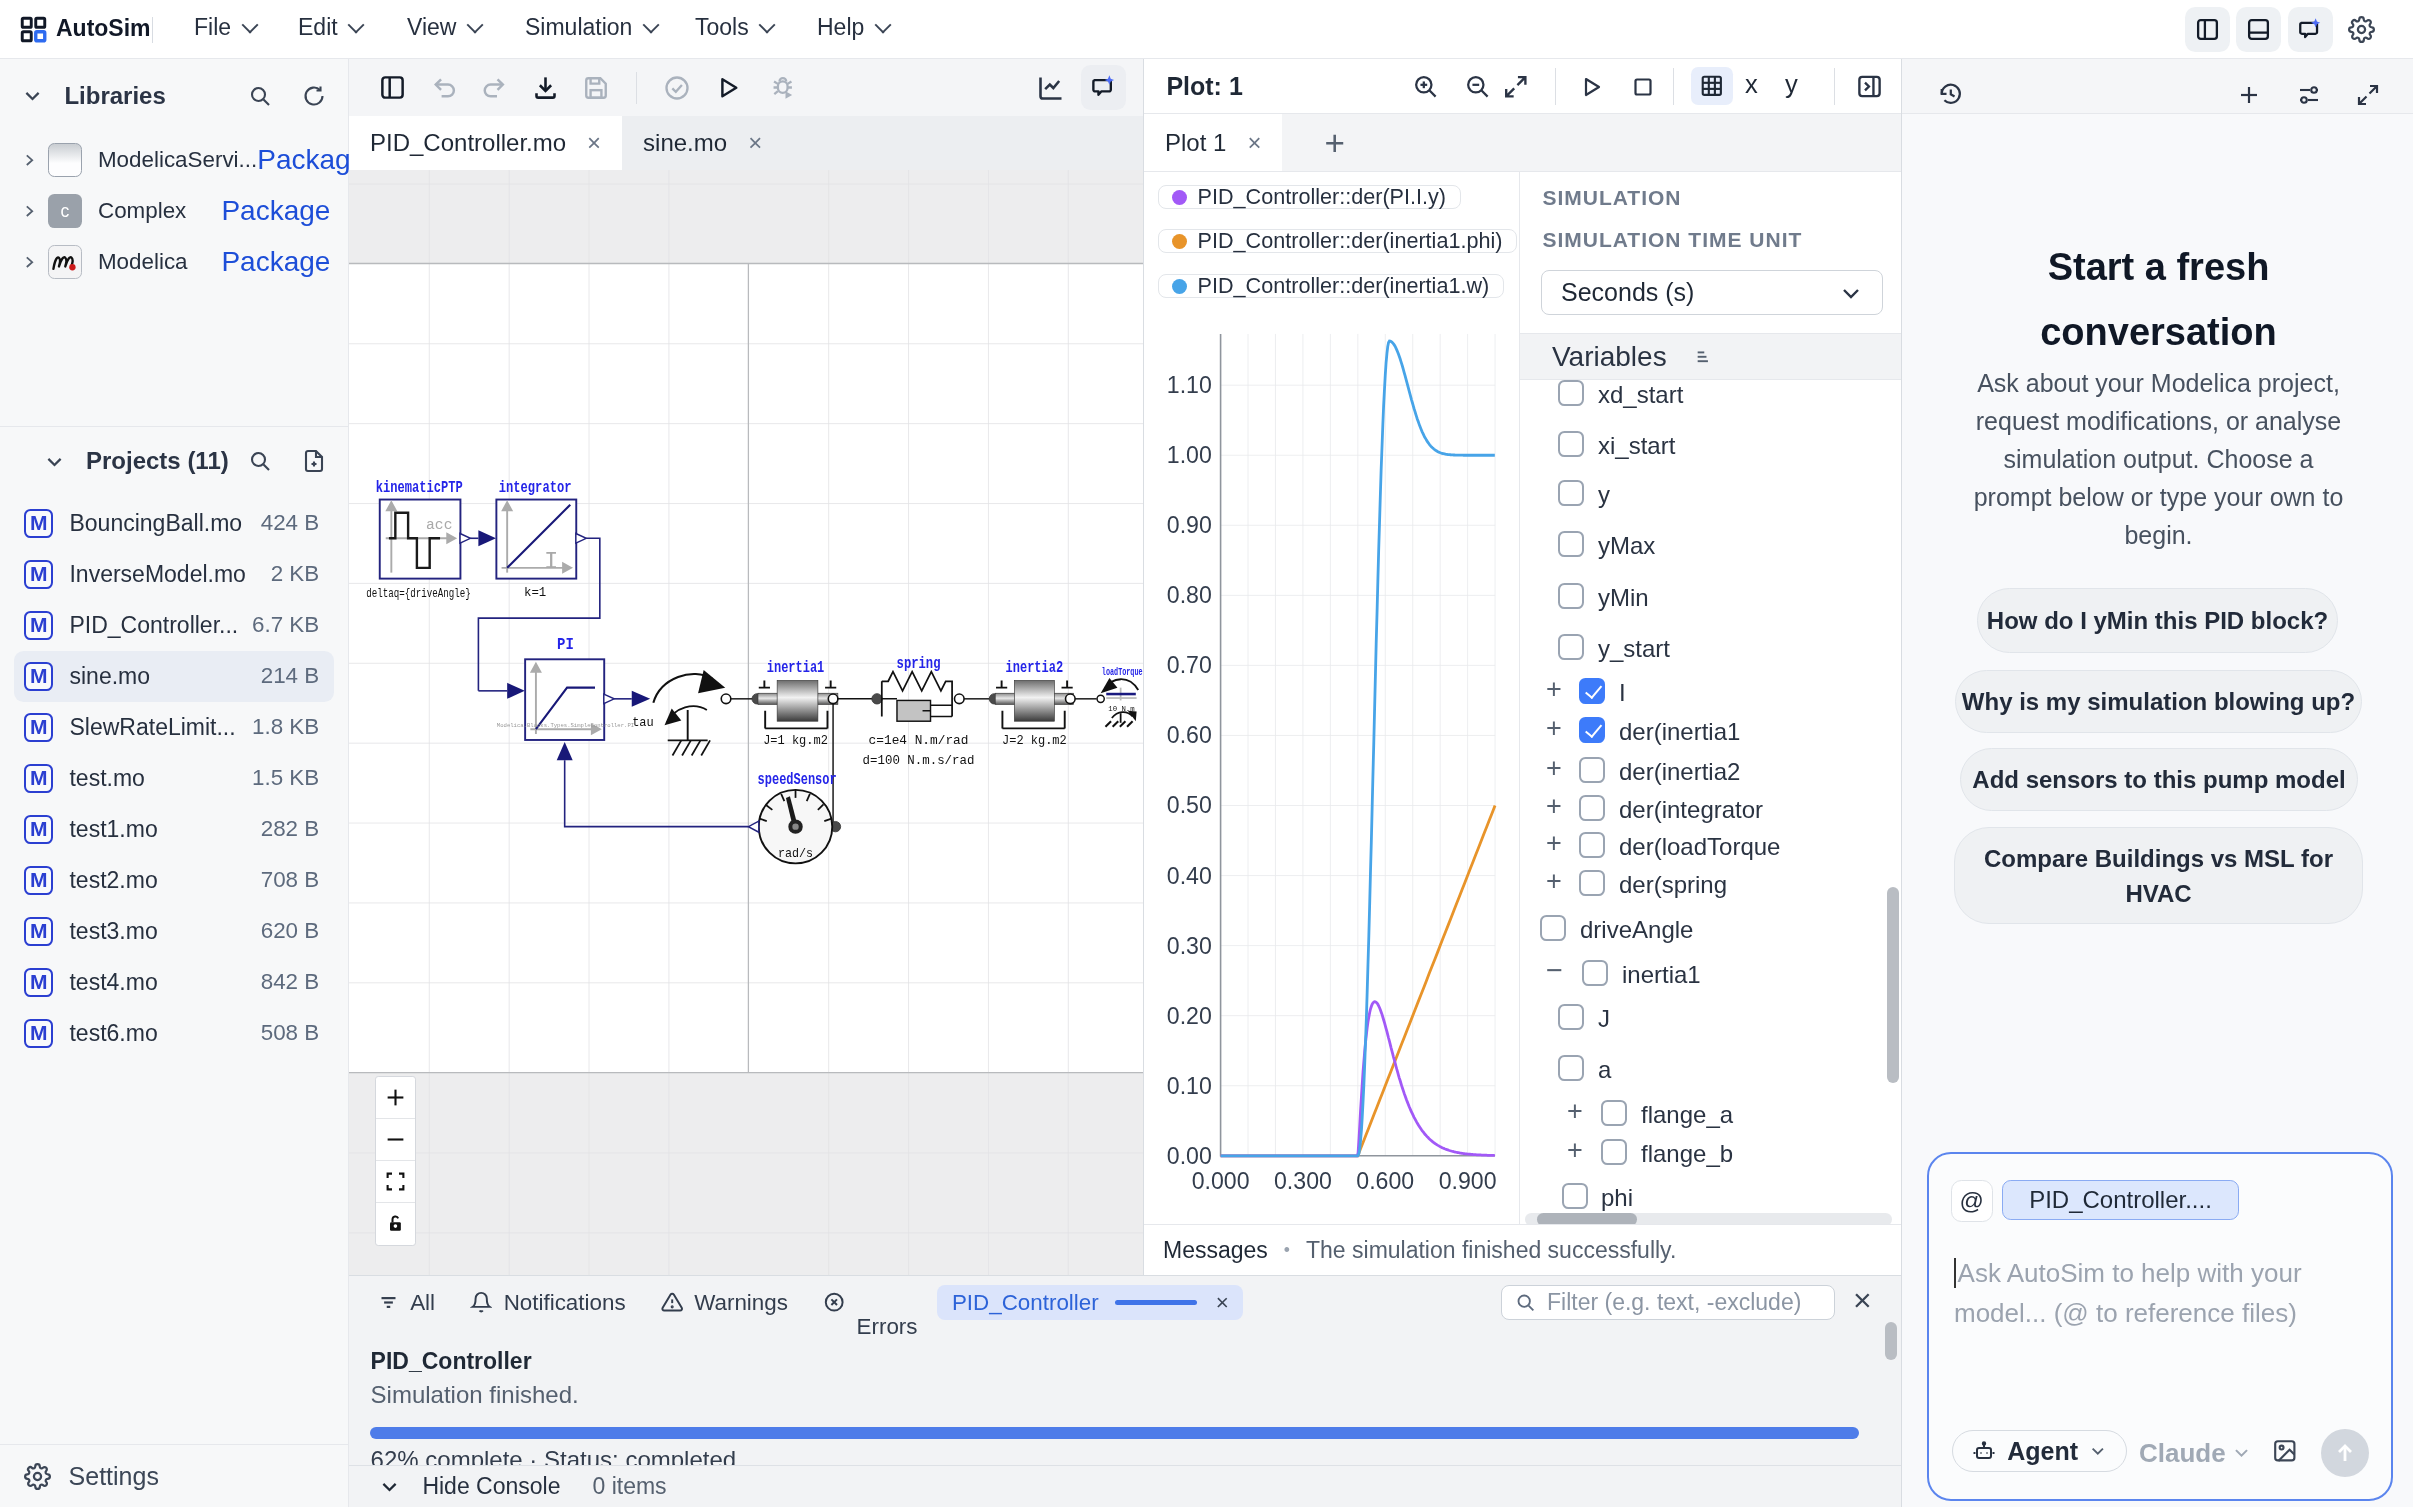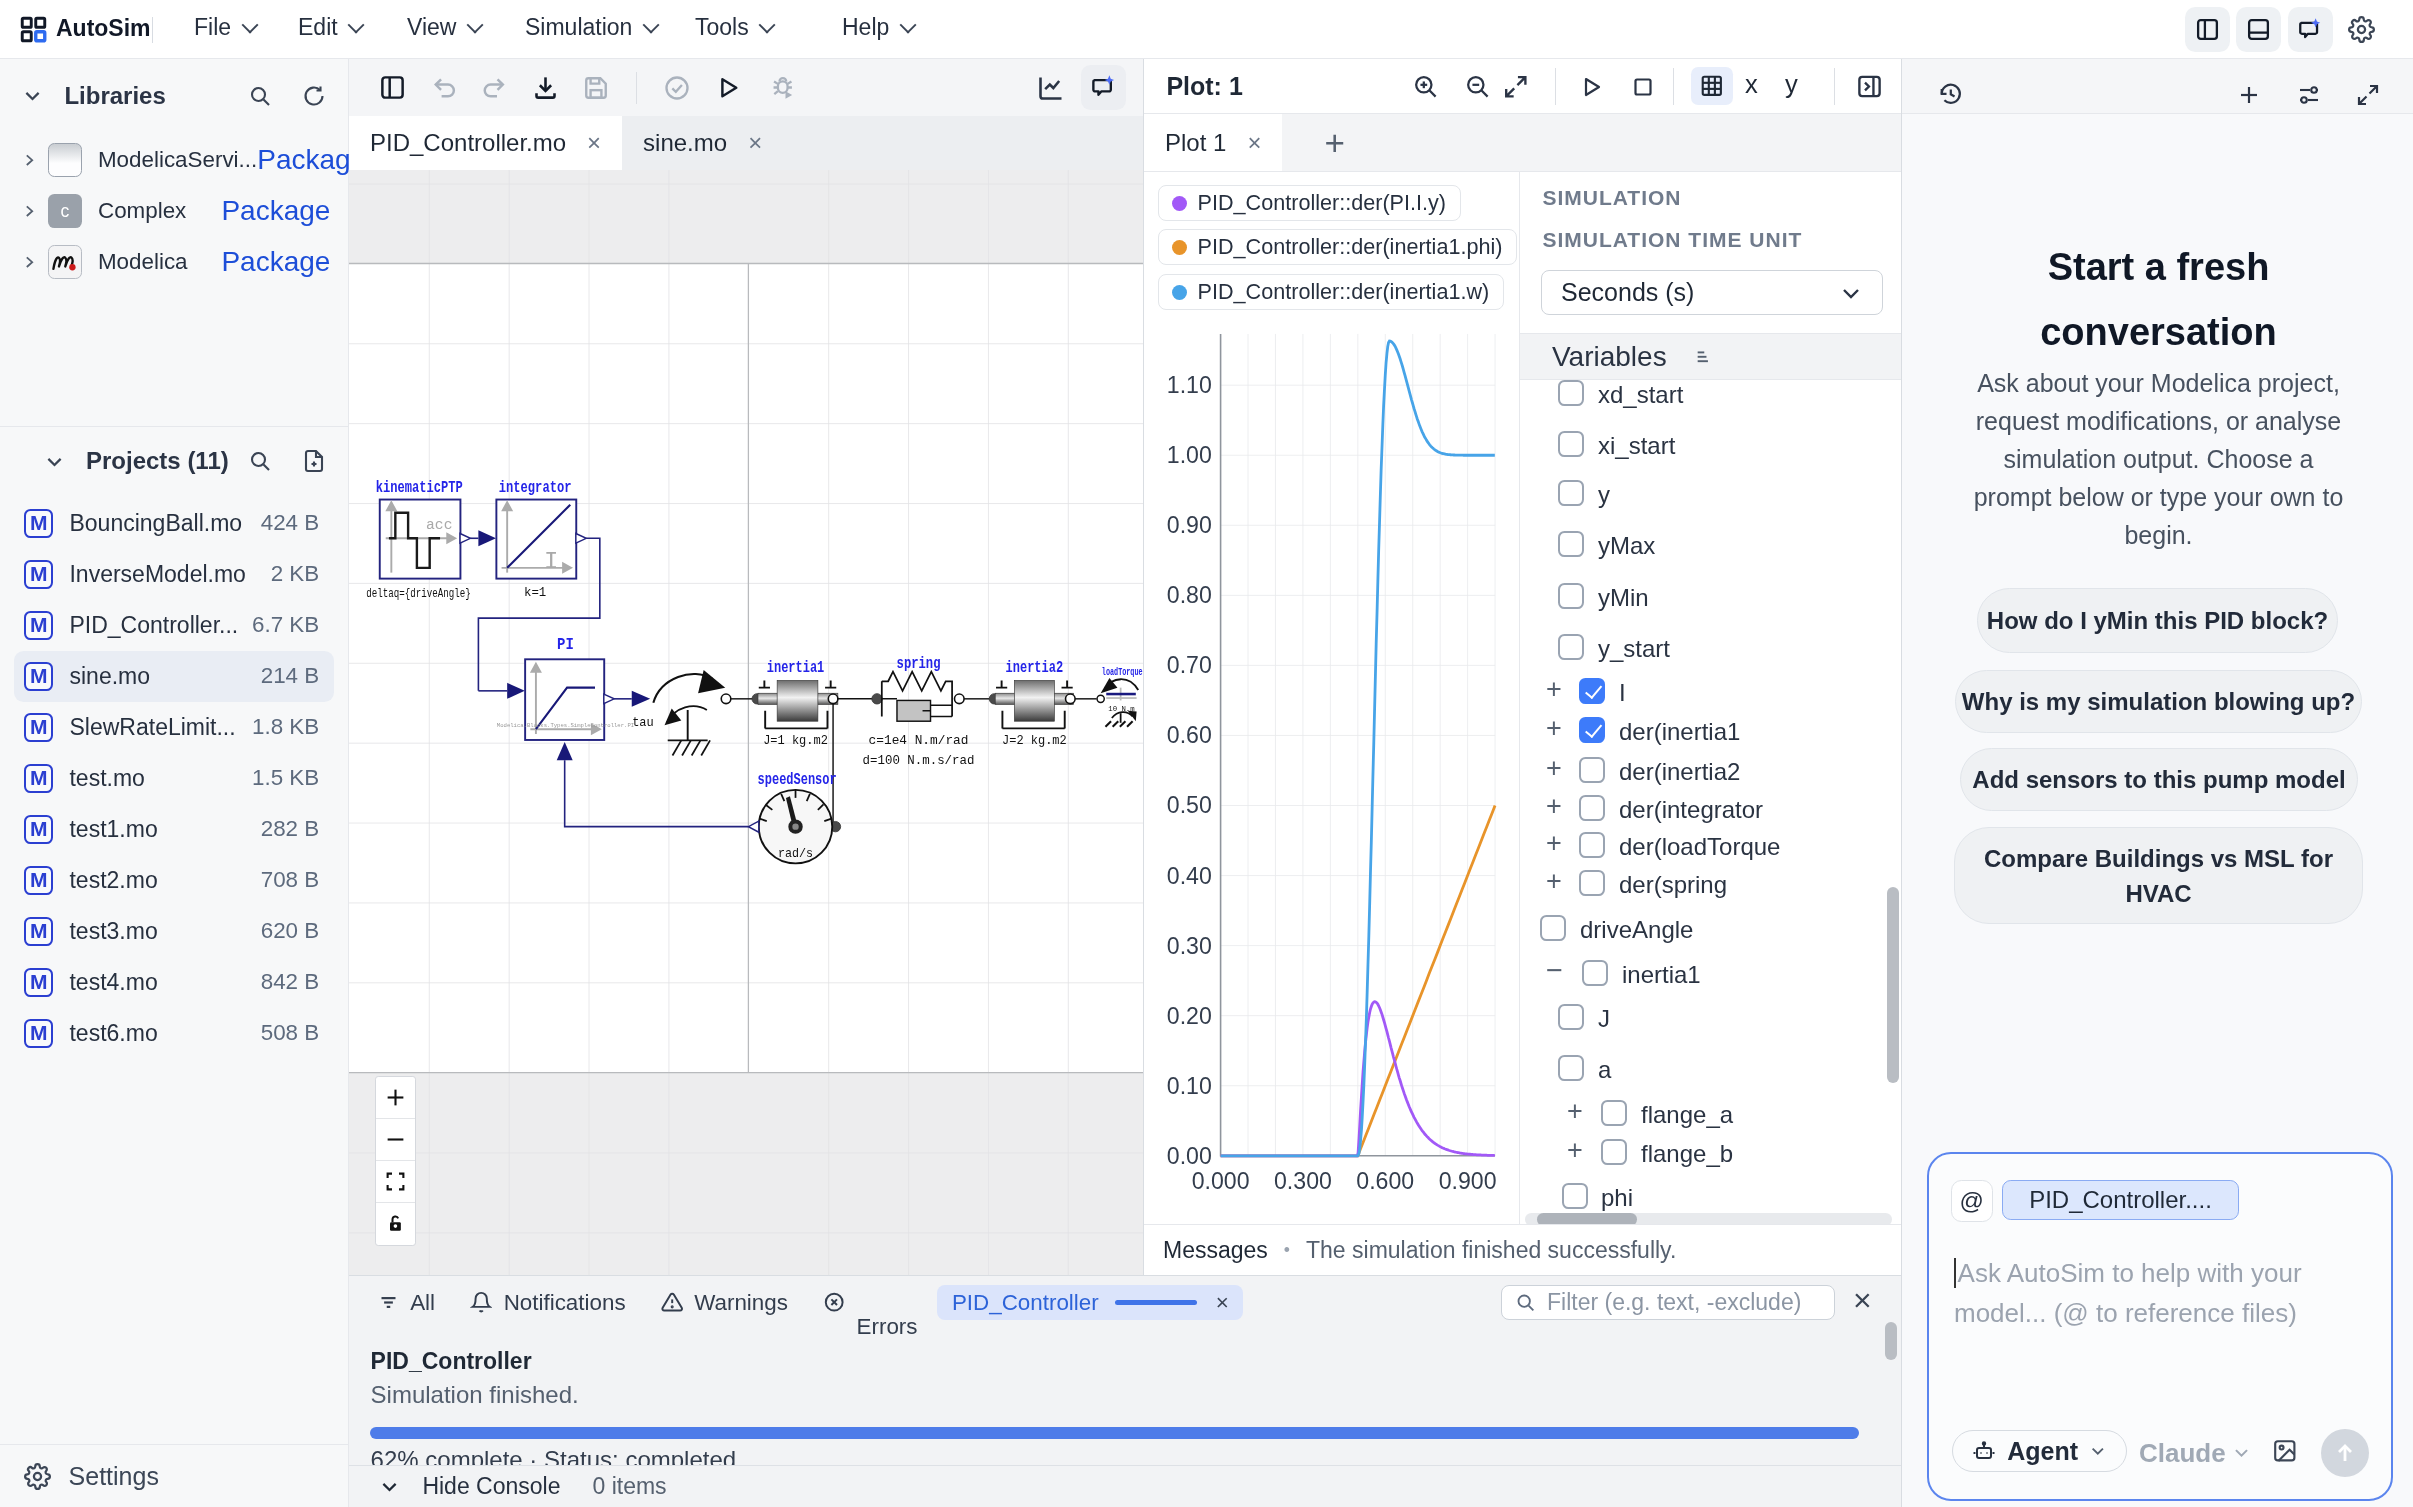--- a/index.html
+++ b/index.html
@@ -35,21 +35,21 @@
 .tab { display:flex; align-items:center; padding:0 21px; font-size:24px; color:#1f2835; gap:21px; }
 .tab.on { background:#fff; }
 .tabx { color:#6b7687; font-size:24px; }
 #canvas { position:absolute; left:349px; top:170px; width:794px; height:1108px; background:#ededee; overflow:hidden; }
 
 
 #plot { position:absolute; left:1143px; top:59px; width:758px; height:1216px; background:#fff; border-left:0.8px solid #d9dde2; }
 #plothead { height:55px; border-bottom:0.8px solid #e6e8ec; display:flex; align-items:center; position:relative; }
 #plothead .title { font-size:25px; font-weight:bold; color:#1f2835; margin-left:22.4px; }
 #plottabs { height:58px; background:#f3f4f6; display:flex; border-bottom:0.8px solid #e6e8ec;gap:12px; }
-.chip { display:flex; align-items:center; gap:10.4px; border:0.8px solid #e3e6ea; background:#fff; border-radius:8px; font-size:21.6px; color:#27303f; padding:0 13.6px; height:36px; width:max-content; }
+.chip { display:flex; align-items:center; gap:10.4px; border:0.8px solid #e3e6ea; background:#fff; border-radius:8px; font-size:21.6px; color:#27303f; padding:0 13.6px; height:24px; width:max-content; }
 .dot { width:15px; height:15px; border-radius:50%; }
 #simcol { position:absolute; left:375px; top:113px; width:383px; height:1112px; border-left:0.8px solid #e6e8ec; background:#fff; }
 .simh { font-size:21px; font-weight:bold; color:#707b8c; letter-spacing:1px; }
 #vars { font-size:24px; color:#2a3342; }
 .vrow { display:flex; align-items:center; position:absolute; left:0; }
 .cb { width:26px; height:26px; border:2px solid #9aa4b2; border-radius:6.4px; background:#fff; }
 .cb.on { background:#3d7bfa; border-color:#3d7bfa; position:relative; }
 .cb.on:after { content:""; position:absolute; left:8px; top:2.4px; width:7.2px; height:14.4px; border-right:2.8px solid #fff; border-bottom:2.8px solid #fff; transform:rotate(40deg); }
 #msgbar { position:absolute; left:0px; bottom:0; width:757px; height:51px; border-top:0.8px solid #e6e8ec; background:#fff; display:flex; align-items:center; font-size:23px; }
 
@@ -74,21 +74,21 @@
       <rect x="2" y="14" width="8" height="8" rx="1" fill="none" stroke="#111827" stroke-width="2.6"></rect>
       <rect x="14" y="14" width="8" height="8" rx="1" fill="none" stroke="#2e6bf0" stroke-width="3"></rect>
     </svg>
   <span class="name" style="position:absolute;left:56px;top:15px;font-size:23px;font-weight:bold;color:#111827;">AutoSim</span>
   <div style="position:absolute;left:152px;top:17px;width:0.8px;height:25.6px;background:#d8dce2;"></div>
   <div class="menu" style="left:194px;">File</div>
   <div class="menu" style="left:298px;">Edit</div>
   <div class="menu" style="left:407px;">View</div>
   <div class="menu" style="left:525px;">Simulation</div>
   <div class="menu" style="left:695px;">Tools</div>
-  <div class="menu" style="left:817px;margin-left:25px;">Help</div>
+  <div class="menu" style="left:817px;">Help</div>
   <div id="topright">
     <div class="tbtn">
         <svg width="25" height="25" viewBox="0 0 24 24" fill="none" stroke="#131b28" stroke-width="2.2">
           <rect x="3" y="3" width="18" height="18" rx="2.5"></rect>
           <line x1="9.5" y1="3" x2="9.5" y2="21"></line>
         </svg>
       </div>
     <div class="tbtn">
         <svg width="25" height="25" viewBox="0 0 24 24" fill="none" stroke="#131b28" stroke-width="2.2">
           <rect x="3" y="3" width="18" height="18" rx="2.5"></rect>

